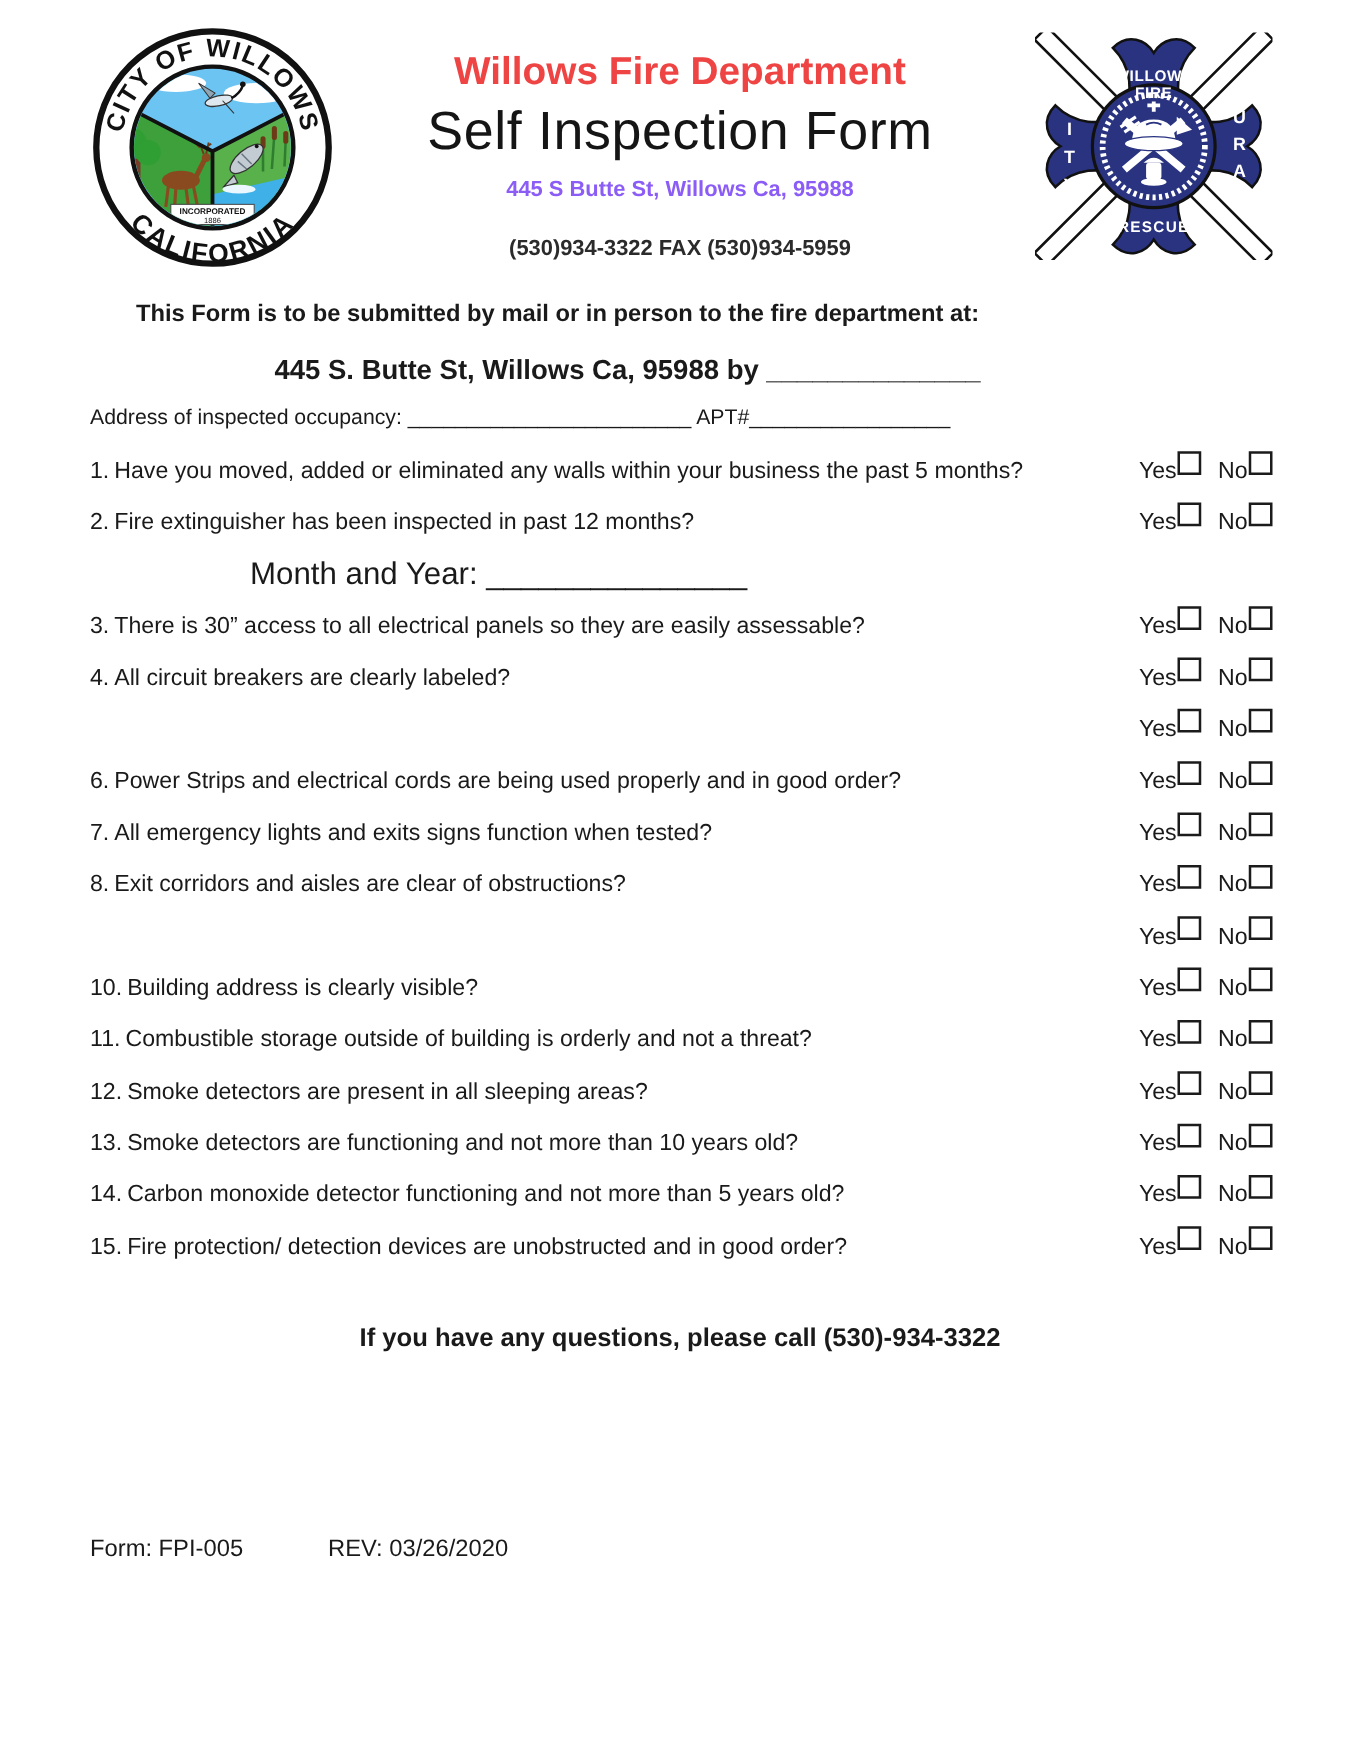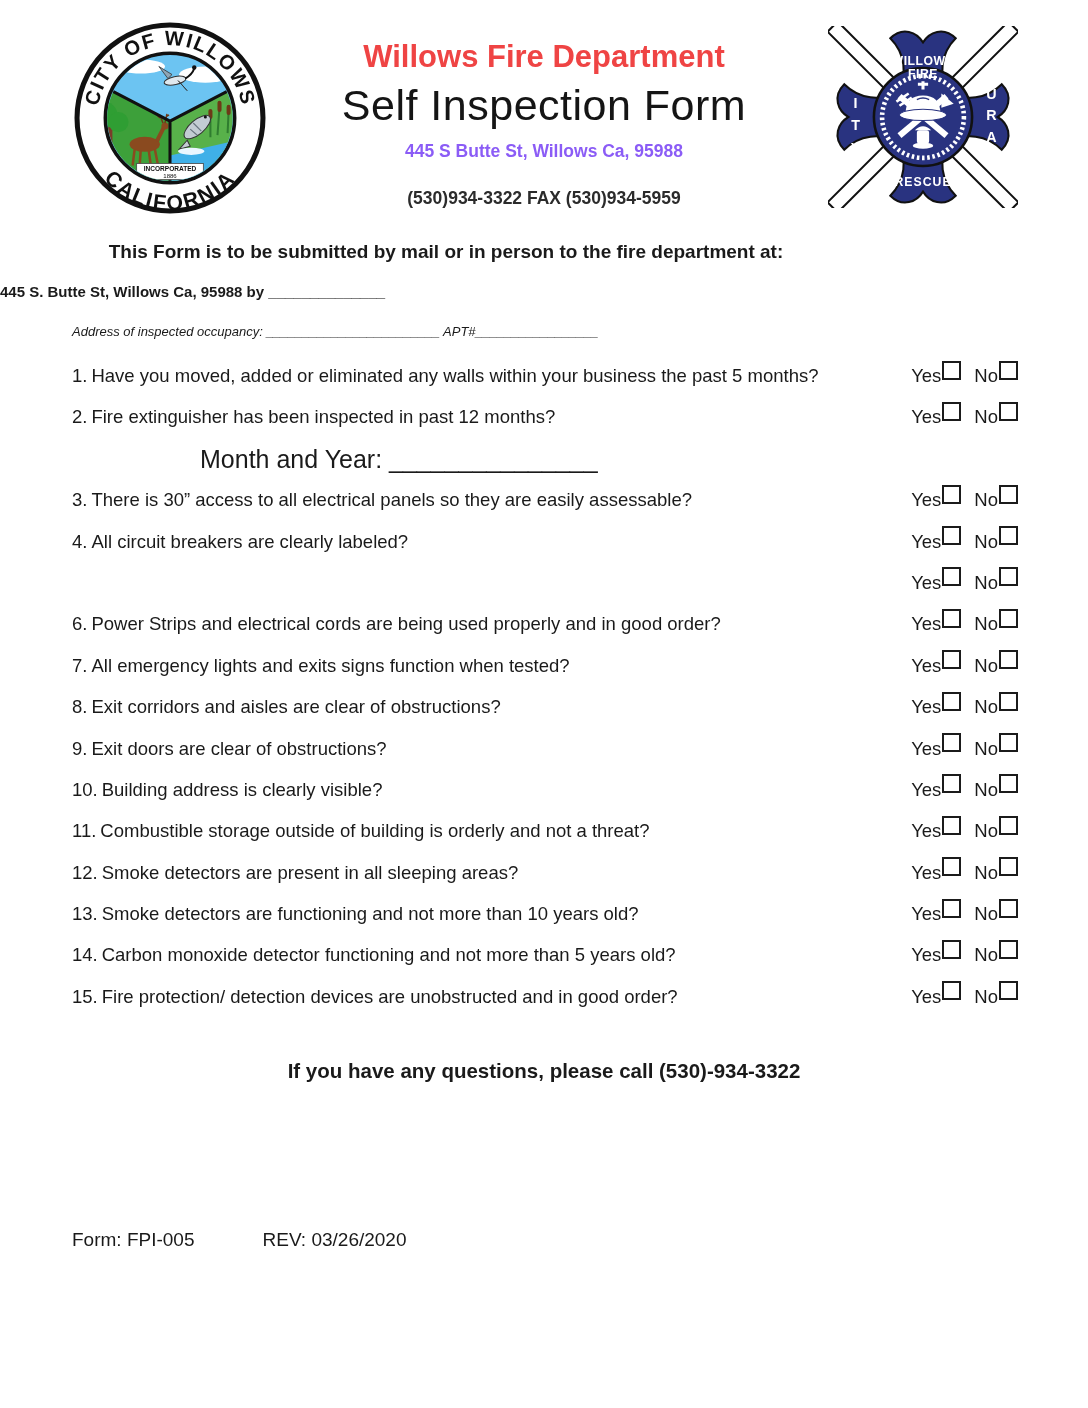--- a/index.html
+++ b/index.html
@@ -12,25 +12,25 @@
   .badge  { position:absolute; left:828px; top:26px; }
   .header-center { position:absolute; left:270px; top:40px; width:548px; text-align:center; }
   .dept   { color:#ef4444; font-size:31px; font-weight:700; line-height:34px; }
   .title  { color:#151515; font-size:43px; font-weight:400; line-height:46px; margin-top:8px; letter-spacing:0.5px; }
   .hdr-addr  { color:#8b5cf6; font-size:17.5px; font-weight:700; margin-top:13px; }
   .hdr-phone { color:#2b2b2b; font-size:17.5px; font-weight:700; margin-top:26px; }
 
   
   .instr1 { position:absolute; left:0; top:241px; width:892px; text-align:center;
             font-size:19px; font-weight:800; }
-  .instr2 { position:absolute; left:0; top:283px; width:1004px; 
-            font-size:15px; font-weight:800; }
+  .instr2 { position:absolute; left:0; top:283px; width:1004px; text-align:center;
+            font-size:22px; font-weight:800; }
   .instr2 .blank { font-weight:800; letter-spacing:0; }
 
-  .addr-row { position:absolute; left:72px; top:324px; font-size:13px; white-space:nowrap;font-style:italic; }
+  .addr-row { position:absolute; left:72px; top:324px; font-size:17px; white-space:nowrap; }
   .blank { color:#1a1a1a; }
 
   
   .questions { position:absolute; left:72px; top:364px; width:946px; }
   .q-row { display:flex; align-items:flex-start; height:41.4px; }
   .q-text { font-size:18.5px; line-height:24px; padding-right:10px; }
   .q-num { margin-right:4px; }
   .yn { margin-left:auto; display:flex; align-items:center; white-space:nowrap; flex:0 0 auto; }
   .yn-label { font-size:18.5px; line-height:24px; }
   .cb { display:inline-block; width:19px; height:19px; border:2.5px solid #1b1b1b;
@@ -265,21 +265,20 @@
       <div class="yn">
         <span class="yn-label">Yes</span>
         <span class="cb"></span>
         <span class="yn-sep"></span>
         <span class="yn-label">No</span>
         <span class="cb"></span>
       </div>
     </div>
 
     <div class="q-row">
-      <div class="q-text"><span class="q-num">9.</span><span class="q-body">Exit doors are clear of obstructions?</span></div>
       <div class="yn">
         <span class="yn-label">Yes</span>
         <span class="cb"></span>
         <span class="yn-sep"></span>
         <span class="yn-label">No</span>
         <span class="cb"></span>
       </div>
     </div>
 
     <div class="q-row">

